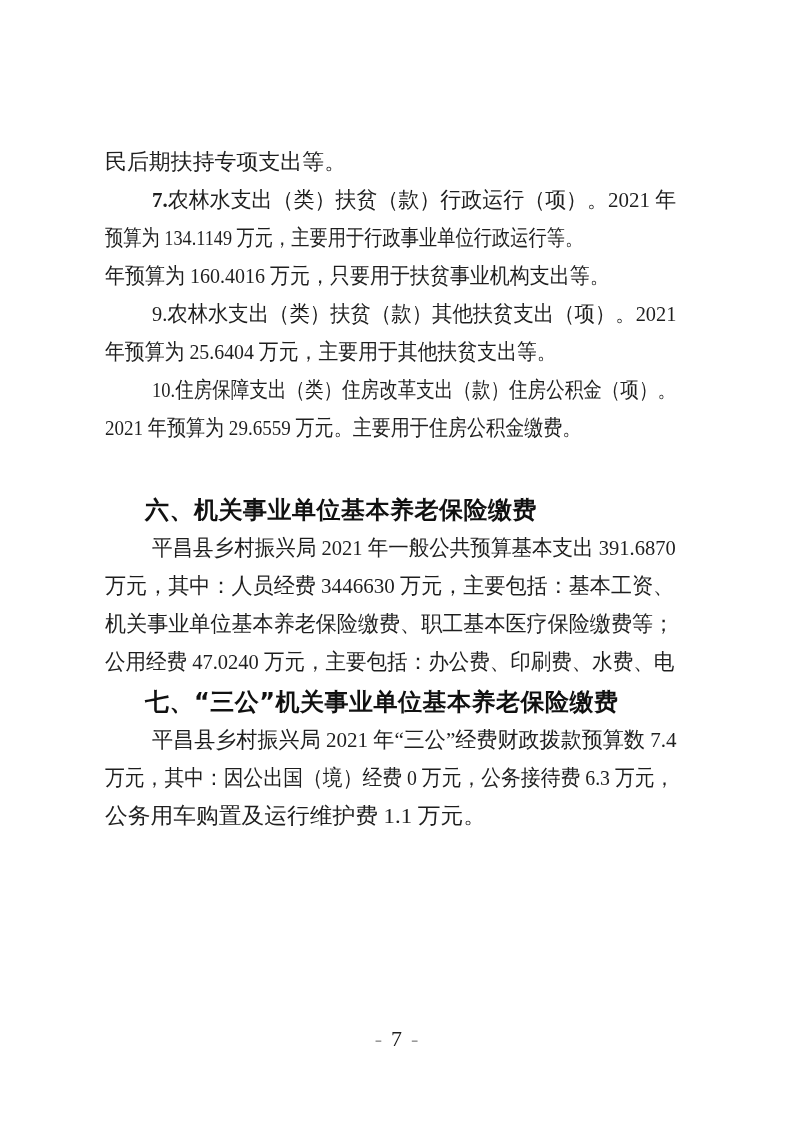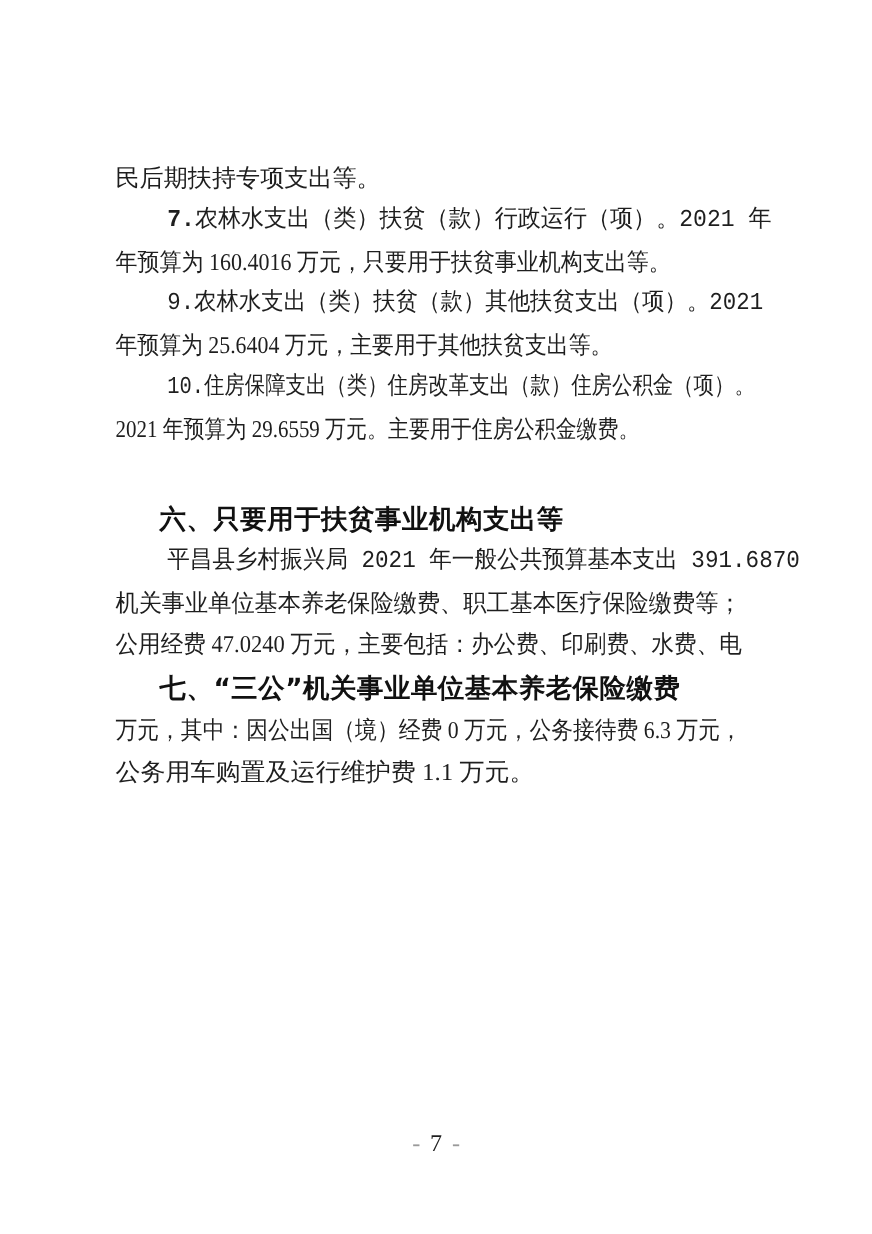--- a/index.html
+++ b/index.html
@@ -23,21 +23,21 @@
   }
 
   .line {
     margin: 0;
     height: 38px;
     line-height: 38px;
     font-size: 22px;
     white-space: nowrap;
     overflow: visible;
   }
-  .line.indent { padding-left: 47px; font-family: Liberation Mono, monospace; }
+  .line.indent { padding-left: 47px; }
 
   .txt {
     display: inline-block;
     transform-origin: 0 50%;
     white-space: nowrap;
   }
 
   .num-bold { font-weight: 700; }
 
   .heading {
@@ -76,37 +76,40 @@
 </head>
 <body>
 
 <div class="page">
 
   <div class="content">
 
     <p class="line"><span class="txt" style="transform: scaleX(0.996047);">民后期扶持专项支出等。</span></p>
 
     <p class="line indent"><span class="txt" style="transform: scaleX(0.953043);"><span class="num-bold">7.</span><span>农林水支出（类）扶贫（款）行政运行（项）。2021 年</span></span></p>
+    <p class="line"><span class="txt" style="transform: scaleX(0.829187);">预算为 134.1149 万元，主要用于行政事业单位行政运行等。</span></p>
 
     <p class="line"><span class="txt" style="transform: scaleX(0.908778);">年预算为 160.4016 万元，只要用于扶贫事业机构支出等。</span></p>
 
     <p class="line indent"><span class="txt" style="transform: scaleX(0.925676);">9.农林水支出（类）扶贫（款）其他扶贫支出（项）。2021</span></p>
     <p class="line"><span class="txt" style="transform: scaleX(0.902486);">年预算为 25.6404 万元，主要用于其他扶贫支出等。</span></p>
 
     <p class="line indent"><span class="txt" style="transform: scaleX(0.843077);">10.住房保障支出（类）住房改革支出（款）住房公积金（项）。</span></p>
     <p class="line"><span class="txt" style="transform: scaleX(0.866087);">2021 年预算为 29.6559 万元。主要用于住房公积金缴费。</span></p>
 
-    <p class="heading gap-large">六、只要用于扶贫事业机构支出等</p>
+    <p class="heading gap-large">六、机关事业单位基本养老保险缴费</p>
 
     <p class="line indent"><span class="txt" style="transform: scaleX(0.93356);">平昌县乡村振兴局 2021 年一般公共预算基本支出 391.6870</span></p>
+    <p class="line"><span class="txt" style="transform: scaleX(0.958132);">万元，其中：人员经费 3446630 万元，主要包括：基本工资、</span></p>
     <p class="line"><span class="txt" style="transform: scaleX(0.958132);">机关事业单位基本养老保险缴费、职工基本医疗保险缴费等；</span></p>
     <p class="line"><span class="txt" style="transform: scaleX(0.932602);">公用经费 47.0240 万元，主要包括：办公费、印刷费、水费、电</span></p>
 
     <p class="heading gap-small">七、“三公”机关事业单位基本养老保险缴费</p>
 
+    <p class="line indent"><span class="txt" style="transform: scaleX(0.958042);">平昌县乡村振兴局 2021 年“三公”经费财政拨款预算数 7.4</span></p>
     <p class="line"><span class="txt" style="transform: scaleX(0.900151);">万元，其中：因公出国（境）经费 0 万元，公务接待费 6.3 万元，</span></p>
     <p class="line"><span class="txt" style="transform: scaleX(1.03377);">公务用车购置及运行维护费 1.1 万元。</span></p>
 
 
   </div>
 
   <div class="footer">
     <span class="dash">-</span><span class="pagenum">7</span><span class="dash">-</span>
   </div>
 

